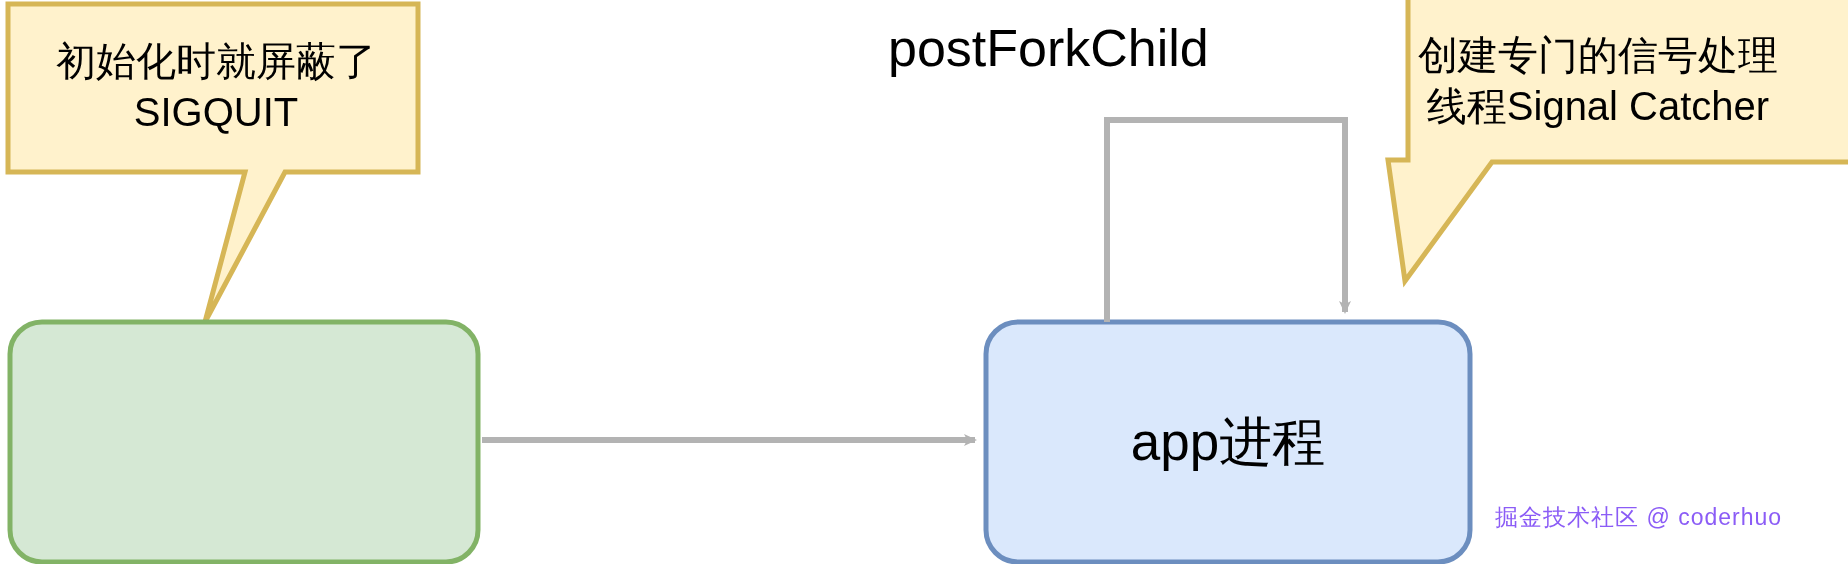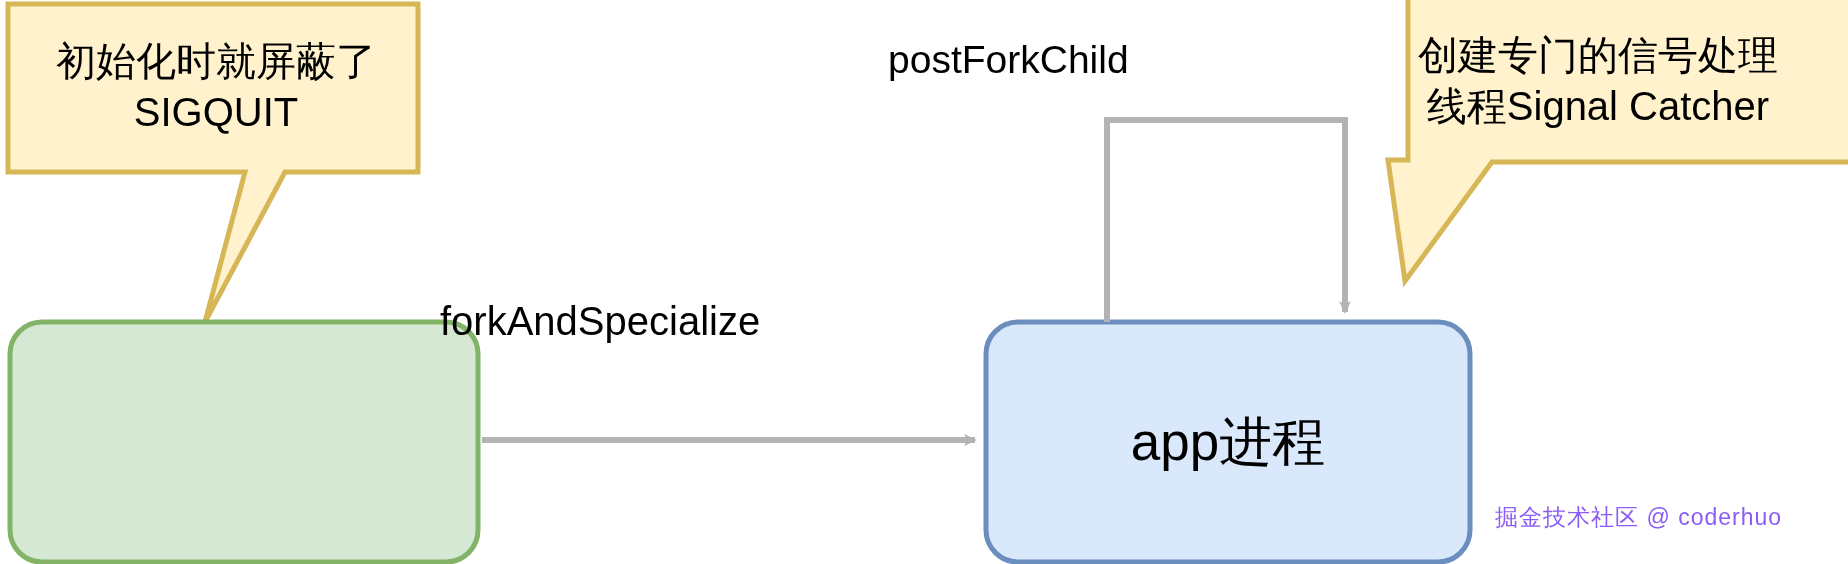--- a/index.html
+++ b/index.html
@@ -72,24 +72,24 @@
   #edge-label-fork {
     left: 440px;
     top: 294px;
     width: 360px;
     height: 56px;
     font-size: 40px;
     justify-content: flex-start;
   }
   #edge-label-postfork {
     left: 888px;
-    top: 32px;
+    top: 20px;
     width: 270px;
     height: 56px;
-    font-size: 39px;
+    font-size: 52px;
     justify-content: flex-start;
     text-align: right;
   }
   #watermark {
     position: absolute;
     left: 1495px;
     top: 502px;
     font-size: 23px;
     color: #8b5cf6;
     letter-spacing: 1px;
@@ -137,19 +137,18 @@
 
   <div class="node-label" id="callout-left-text">初始化时就屏蔽了
 SIGQUIT</div>
 
   <div class="node-label" id="callout-right-text">创建专门的信号处理
 线程Signal Catcher</div>
 
 
   <div class="node-label" id="node-app-label">app进程</div>
 
-  <div class="node-label" id="edge-label-fork">forkAndSpecialize</div>
 
   <div class="node-label" id="edge-label-postfork">postForkChild</div>
 
   <div id="watermark">掘金技术社区 @ coderhuo</div>
 
 </div>
 
 </body></html>

